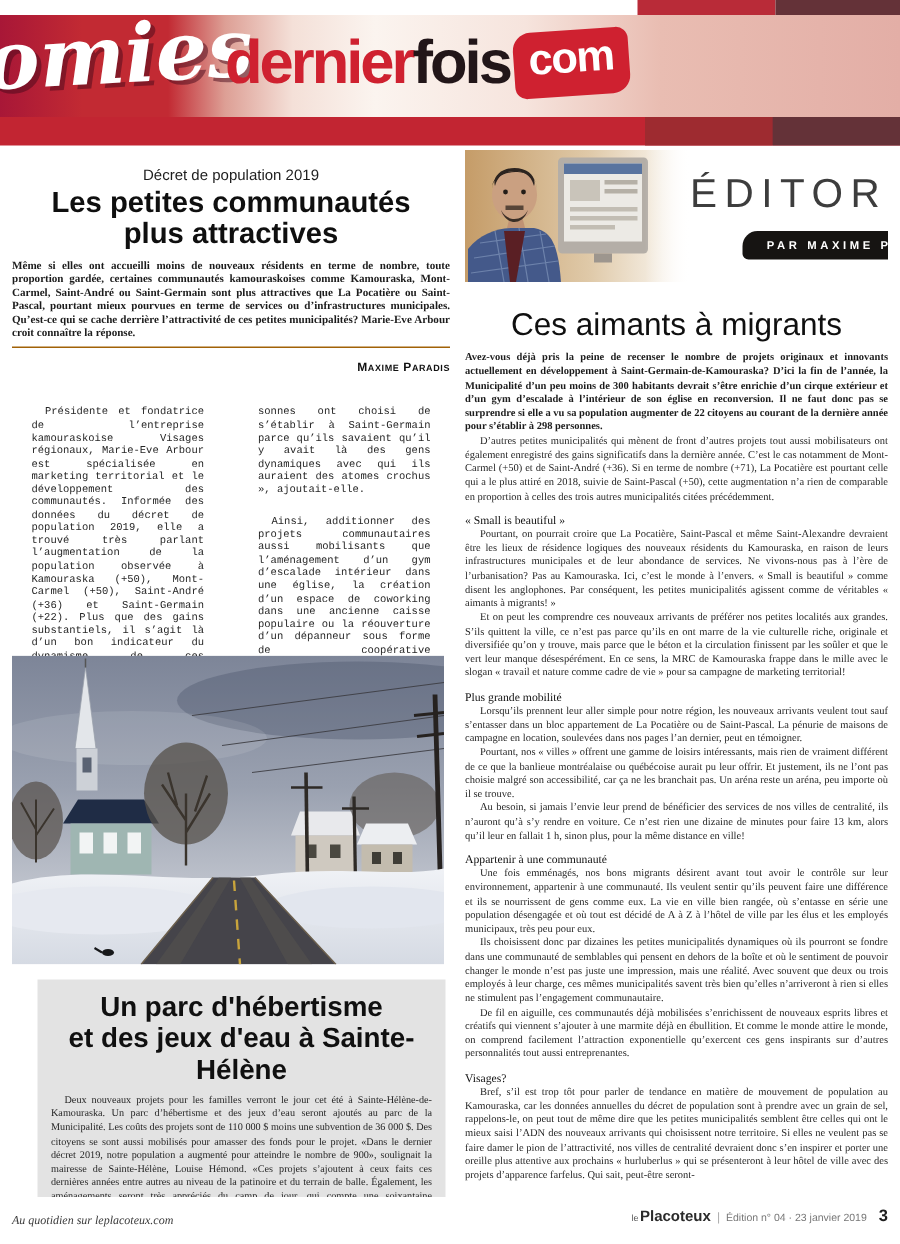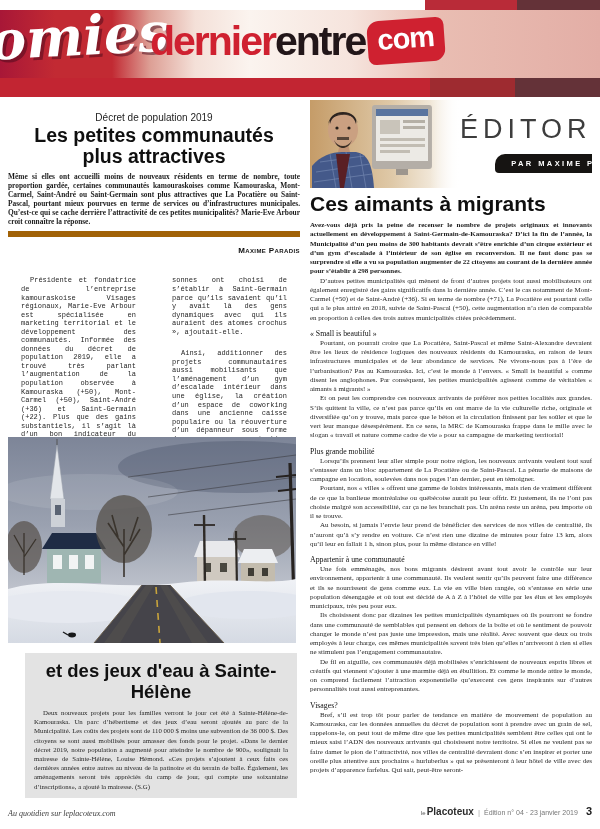--- a/index.html
+++ b/index.html
@@ -27,21 +27,21 @@
     padding:3px 10px 8px 10px;border-radius:12px 8px 12px 8px;letter-spacing:-1px;
     transform:rotate(-4deg) translateY(-7px);margin-left:3px;}
 
   
   .a1{position:absolute;left:8px;top:112px;width:292px;}
   .kicker{text-align:center;font-family:"Liberation Sans",sans-serif;font-size:10px;color:#1d1d1d;}
   .a1-head{ text-align:center;font-family:"Liberation Sans",sans-serif;font-weight:bold;
     font-size:19.5px;line-height:20.5px;color:#0f0f0f;margin:2px 0 7px 0;}
   .a1-head span{display:block;}
   .lead1{font-weight:bold;font-size:7.4px;line-height:8.9px;text-align:justify;color:#1c1c1c;}
-  .byrow{border-top:6px solid #a16207;margin-top:5px;padding-top:2px;text-align:right;}
+  .byrow{border-top:1px solid #a16207;margin-top:5px;padding-top:2px;text-align:right;}
   .byname{font-family:"Liberation Sans",sans-serif;font-weight:bold;font-size:8px;
     font-variant:small-caps;letter-spacing:.4px;color:#111;}
   .body2col{display:flex;gap:10px;margin-top:6px;height:198px;overflow:hidden;}
   .bcol{width:141px;font-size:7px;line-height:8.55px;text-align:justify;color:#262626;}
   .bcol p{margin:13px;font-family:Liberation Mono, monospace;}
   .bcol p.ind{text-indent:9px;}
 
   
   .photo1{position:absolute;left:8px;top:437px;width:288px;height:206px;overflow:hidden;}
 
@@ -56,22 +56,22 @@
   
   .ed{position:absolute;left:310px;top:100px;width:282px;height:708px;overflow:hidden;}
   .ed-head{display:flex;height:92px;}
   .ed-photo{width:150px;height:88px;position:relative;flex:none;}
   .ed-right{flex:1;display:flex;flex-direction:column;align-items:flex-end;padding-top:14px;}
   .ed-label{font-family:"Liberation Sans",sans-serif;font-size:27px;letter-spacing:5px;
     color:#3d3d3d;white-space:nowrap;}
   .ed-badge{background:#161412;color:#fff;font-family:"Liberation Sans",sans-serif;
     font-weight:bold;font-size:7.5px;letter-spacing:2.4px;padding:5px 10px 5px 16px;
     border-radius:10px 4px 10px 4px;margin-top:9px;}
-  .ed-headline{text-align:left;font-family:"Liberation Sans",sans-serif;font-weight:bold;
-    font-size:21px;color:#0f0f0f;margin:0 0 5px 0;}
+  .ed-headline{text-align:center;font-family:"Liberation Sans",sans-serif;font-weight:normal;
+    font-size:21px;color:#0f0f0f;margin:13px 0 5px 0;}
   .ed p{font-size:7px;line-height:9.25px;text-align:justify;margin:0;text-indent:10px;color:#262626;}
   .ed p.edlead{font-weight:bold;text-indent:0;color:#1c1c1c;}
   .ed h3{font-size:7.8px;font-weight:normal;margin:6px 0 1px 0;color:#111;
     font-family:"Liberation Serif",serif;}
 
   
   .f-left{position:absolute;left:8px;top:809px;font-style:italic;font-size:8px;color:#3a3a3a;}
   .f-right{position:absolute;right:8px;top:805px;display:flex;align-items:baseline;
     font-family:"Liberation Sans",sans-serif;margin-left:13px;}
   .f-le{font-size:6px;color:#555;margin-right:1px;}
@@ -87,21 +87,21 @@
 
   <div class="masthead">
     <div class="m-band"></div>
     <div class="m-tseg1"></div>
     <div class="m-tseg2"></div>
     <div class="m-stripe"></div>
     <div class="m-seg1"></div>
     <div class="m-seg2"></div>
     <div class="m-script">omies</div>
     <div class="m-logo">
-      <span class="lr">dernier</span><span class="lc">entre</span><span class="m-com">com</span>
+      <span class="lr">dernier</span><span class="lc">fois</span><span class="m-com">com</span>
     </div>
   </div>
 
   <div class="a1">
     <div class="kicker">Décret de population 2019</div>
     <div class="a1-head">
       <span>Les petites communautés</span>
       <span>plus attractives</span>
     </div>
     <p class="lead1" style="margin:0;">Même si elles ont accueilli moins de nouveaux résidents en terme de nombre, toute proportion gardée, certaines communautés kamouraskoises comme Kamouraska, Mont-Carmel, Saint-André ou Saint-Germain sont plus attractives que La Pocatière ou Saint-Pascal, pourtant mieux pourvues en terme de services ou d’infrastructures municipales. Qu’est-ce qui se cache derrière l’attractivité de ces petites municipalités? Marie-Eve Arbour croit connaître la réponse.</p>
@@ -182,20 +182,21 @@
       <line x1="148" y1="150" x2="152" y2="206" stroke="#c8a43c" stroke-width="1.6" stroke-dasharray="7 6"></line>
       <path d="M134,148 L86,206 M162,148 L216,206" stroke="#6b5f4d" stroke-width="1"></path>
 
       <ellipse cx="64" cy="198" rx="4" ry="2.4" fill="#17181a"></ellipse>
       <line x1="60" y1="198" x2="55" y2="195" stroke="#17181a" stroke-width="1.4"></line>
     </svg>
   </div>
 
   <div class="a2box">
     <div class="a2-head">
+      <span>Un parc d'hébertisme</span>
       <span>et des jeux d'eau à Sainte-Hélène</span>
     </div>
     <p class="a2body">Deux nouveaux projets pour les familles verront le jour cet été à Sainte-Hélène-de-Kamouraska. Un parc d’hébertisme et des jeux d’eau seront ajoutés au parc de la Municipalité. Les coûts des projets sont de 110 000 $ moins une subvention de 36 000 $. Des citoyens se sont aussi mobilisés pour amasser des fonds pour le projet. «Dans le dernier décret 2019, notre population a augmenté pour atteindre le nombre de 900», soulignait la mairesse de Sainte-Hélène, Louise Hémond. «Ces projets s’ajoutent à ceux faits ces dernières années entre autres au niveau de la patinoire et du terrain de balle. Également, les aménagements seront très appréciés du camp de jour, qui compte une soixantaine d’inscriptions», a ajouté la mairesse. (S.G)</p>
   </div>
 
   <div class="ed">
     <div class="ed-head">
       <div class="ed-photo">
         <svg width="150" height="88" viewBox="0 0 150 88">
           <defs>

